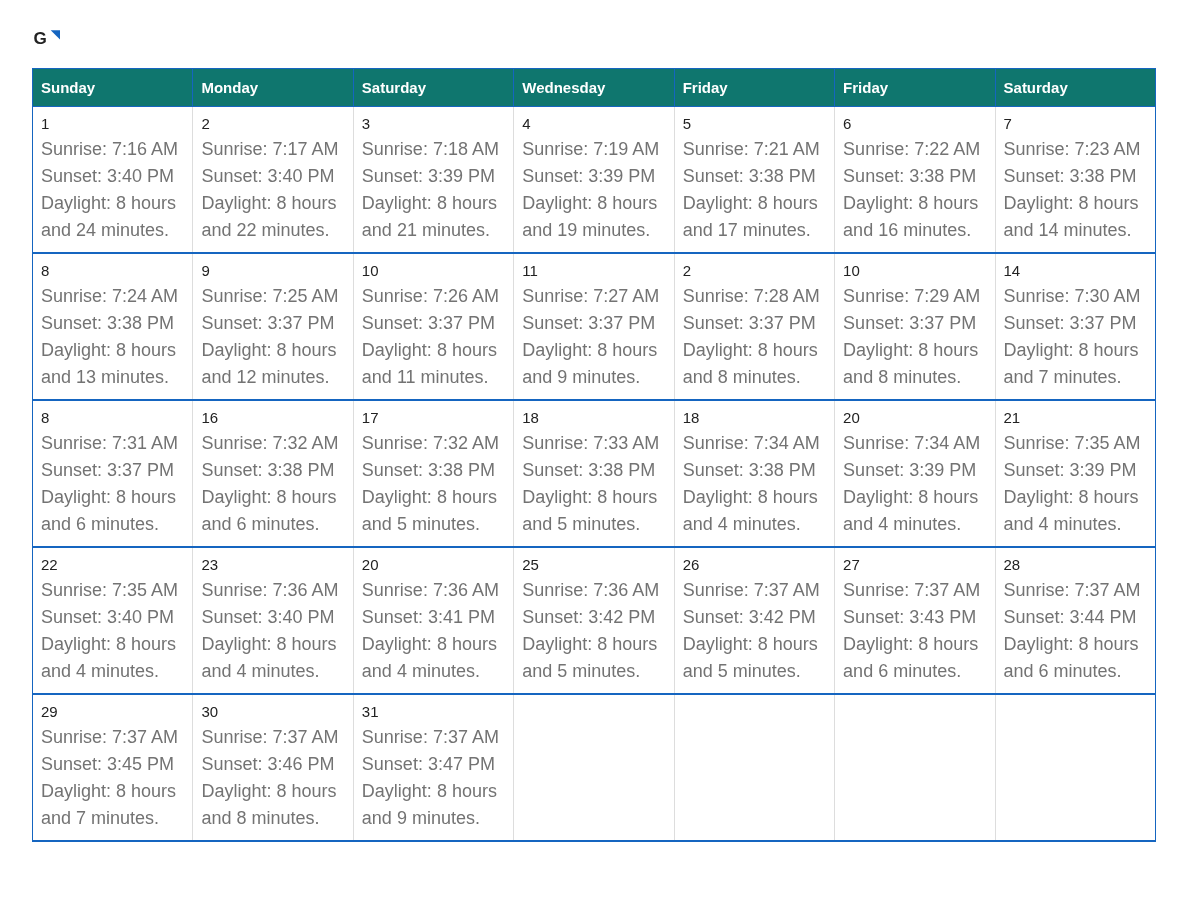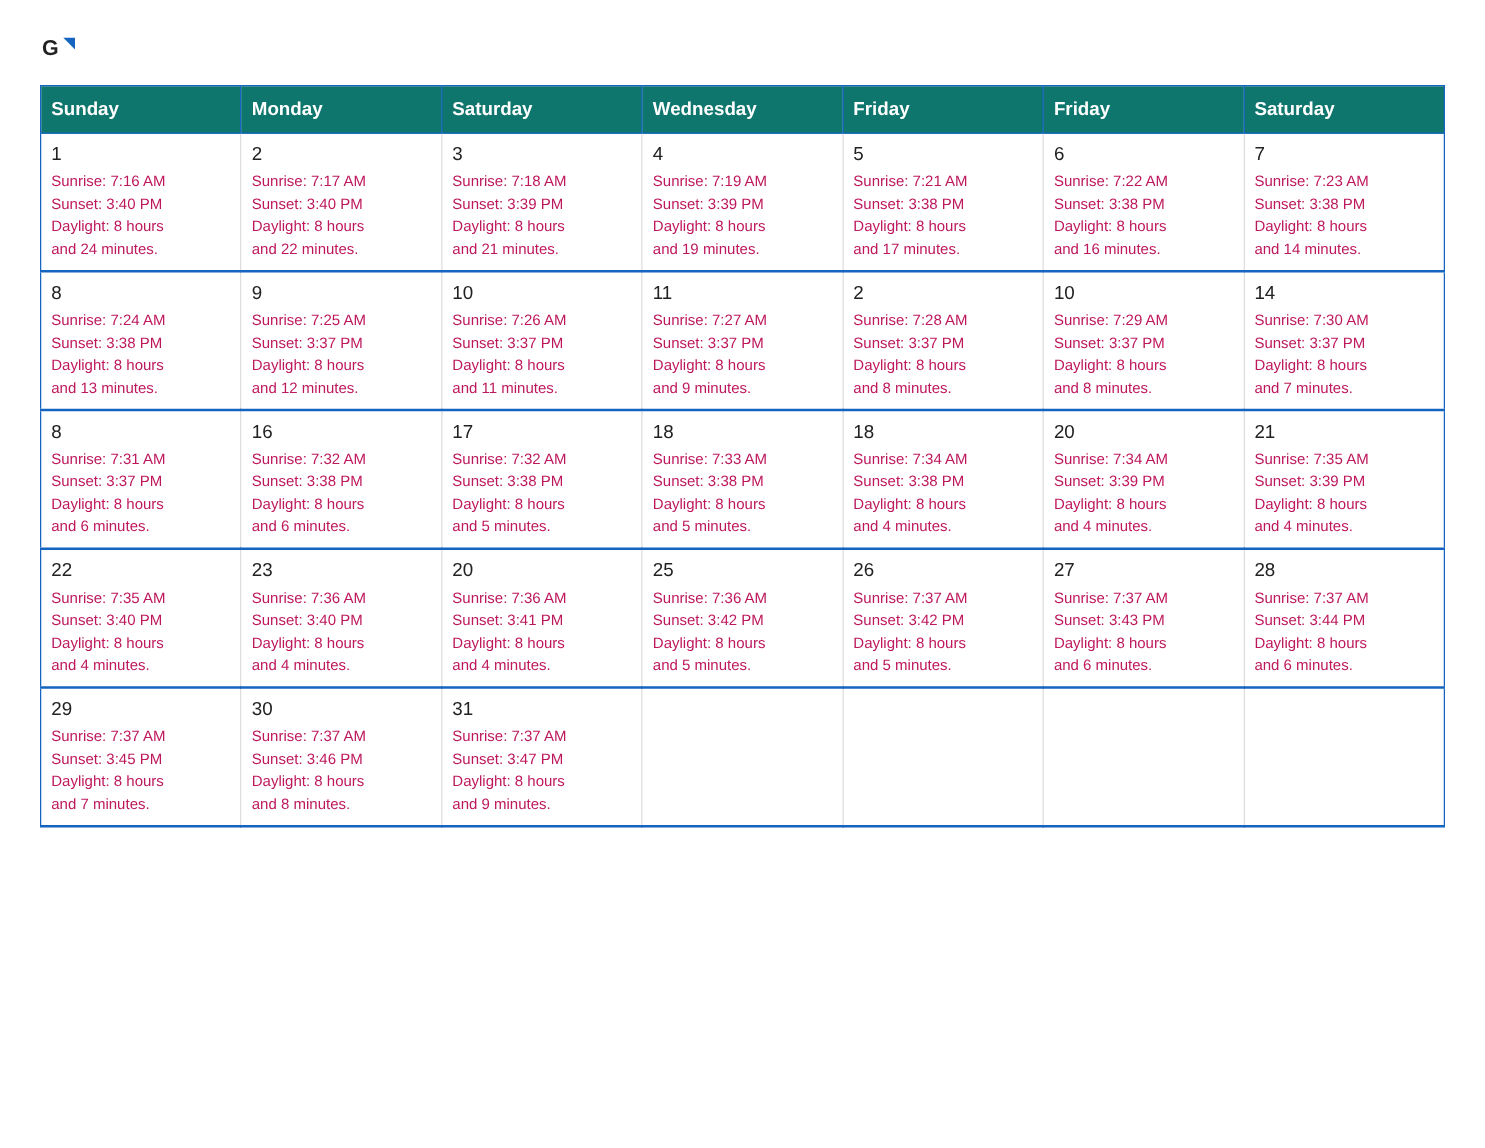--- a/index.html
+++ b/index.html
@@ -70,23 +70,23 @@
     }
     tbody td:first-child { border-left: 1px solid #1565c0; }
     tbody td:last-child { border-right: 1px solid #1565c0; }
     .day-number {
       font-size: 15px;
       font-weight: 400;
       display: block;
       margin-bottom: 4px;
     }
     .day-info {
-      font-size: 12px;
+      font-size: 18px;
       line-height: 1.5;
-      color: #be185d;
+      color: #737373;
     }
     .empty-cell { background: #fff; }
     tbody tr:last-child { border-bottom: 2px solid #1565c0; }
   </style>
 </head>
 <body>
 
 <div class="header">
   <div class="logo">
     <svg class="logo-icon" viewBox="0 0 36 36">

